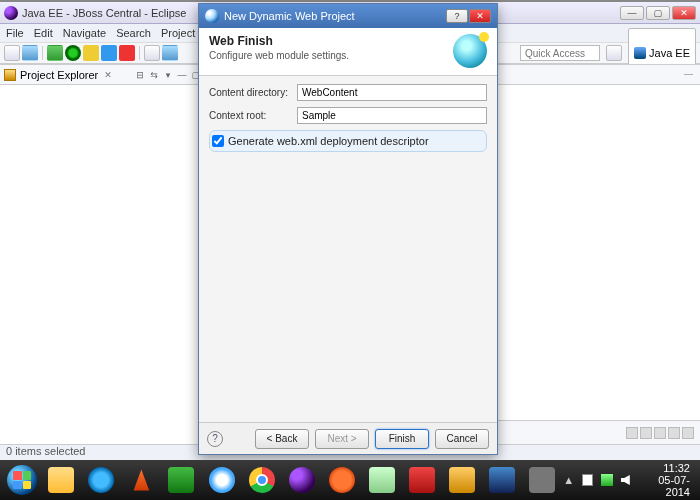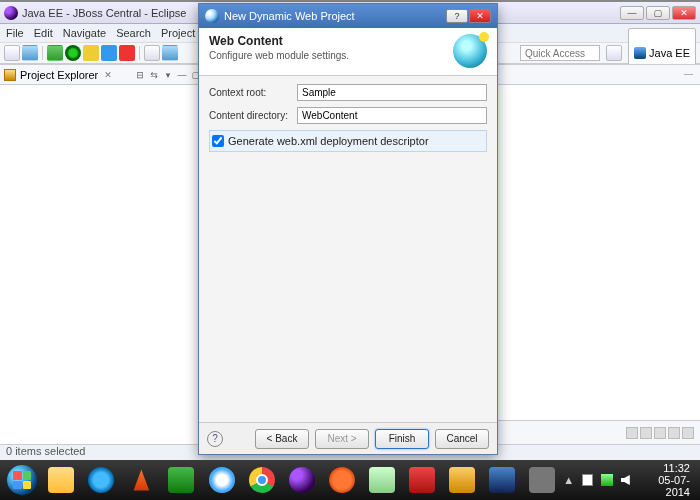--- a/index.html
+++ b/index.html
@@ -70,21 +70,21 @@
 .dlg-titlebar .dlg-btns span.close { background:linear-gradient(#f55,#c22); color:#fff; }
 .dlg-header { height:48px; background:#fff; border-bottom:1px solid #ccc; display:flex; align-items:flex-start; padding:6px 10px; }
 .dlg-header .hdr-text .h1 { font-weight:bold; color:#222; font-size:12px; }
 .dlg-header .hdr-text .h2 { color:#555; font-size:10px; margin-top:2px; }
 .dlg-header .hdr-icon { margin-left:auto; width:34px; height:34px; background:radial-gradient(circle at 40% 35%,#bff 15%,#4bd 55%,#078 90%); border-radius:50%; position:relative; }
 .dlg-header .hdr-icon::after { content:""; position:absolute; right:-2px; top:-2px; width:10px; height:10px; background:#fd3; border-radius:50%; }
 .dlg-body { flex:1; background:#f4f4f4; padding:8px 10px; display:flex; flex-direction:column; gap:6px; }
 .dlg-row { display:flex; align-items:center; gap:6px; }
 .dlg-row label { width:82px; color:#333; font-size:10px; }
 .dlg-row input[type=text] { flex:1; height:17px; border:1px solid #aaa; padding:0 4px; background:#fff; font-size:10px; }
-.dlg-check { display:flex; align-items:center; gap:4px; padding:4px 2px; border:1px solid #bdd6f0; background:#eaf2fb; border-radius:0; font-size:10px; color:#222; }
+.dlg-check { display:flex; align-items:center; gap:4px; padding:4px 2px; border:1px solid #bdd6f0; background:#eaf2fb; border-radius:6px; font-size:10px; color:#222; }
 .dlg-check input { width:12px; height:12px; }
 .dlg-footer { height:32px; border-top:1px solid #ccc; background:#f0f0f0; display:flex; align-items:center; padding:0 8px; gap:6px; }
 .help-icon { width:16px; height:16px; border:1px solid #888; border-radius:50%; display:flex; align-items:center; justify-content:center; color:#557; font-size:10px; }
 .dlg-footer .btns { margin-left:auto; display:flex; gap:6px; }
 .dlg-btn { min-width:54px; height:20px; background:linear-gradient(#fdfdfd,#e3e3e3); border:1px solid #999; border-radius:3px; font-size:10px; color:#222; display:flex; align-items:center; justify-content:center; padding:0 8px; }
 .dlg-btn.default { border:1px solid #2a72c8; box-shadow:0 0 2px #5aa0f0; }
 .dlg-btn.disabled { color:#999; }
 
 
 .taskbar { position:absolute; left:0; right:0; bottom:0; height:40px; background:linear-gradient(#3a3a3a,#111); display:flex; align-items:center; padding:0 4px; gap:2px; }
@@ -221,33 +221,33 @@
   <div class="dlg-titlebar">
     <span class="dlg-icon"></span>
     <span>New Dynamic Web Project</span>
     <div class="dlg-btns">
       <span>?</span>
       <span class="close">✕</span>
     </div>
   </div>
   <div class="dlg-header">
     <div class="hdr-text">
-      <div class="h1">Web Content</div>
+      <div class="h1">Web Finish</div>
       <div class="h2">Configure web module settings.</div>
     </div>
     <div class="hdr-icon"></div>
   </div>
   <div class="dlg-body">
+    <div class="dlg-row">
+      <label>Content directory:</label>
+      <input type="text" value="WebContent" style="">
+    </div>
     <div class="dlg-row">
       <label>Context root:</label>
       <input type="text" value="Sample" style="">
-    </div>
-    <div class="dlg-row">
-      <label>Content directory:</label>
-      <input type="text" value="WebContent" style="">
     </div>
     <label class="dlg-check">
       <input type="checkbox" checked="" style="">
       <span>Generate web.xml deployment descriptor</span>
     </label>
   </div>
   <div class="dlg-footer">
     <span class="help-icon">?</span>
     <div class="btns">
       <div class="dlg-btn">&lt; Back</div>

